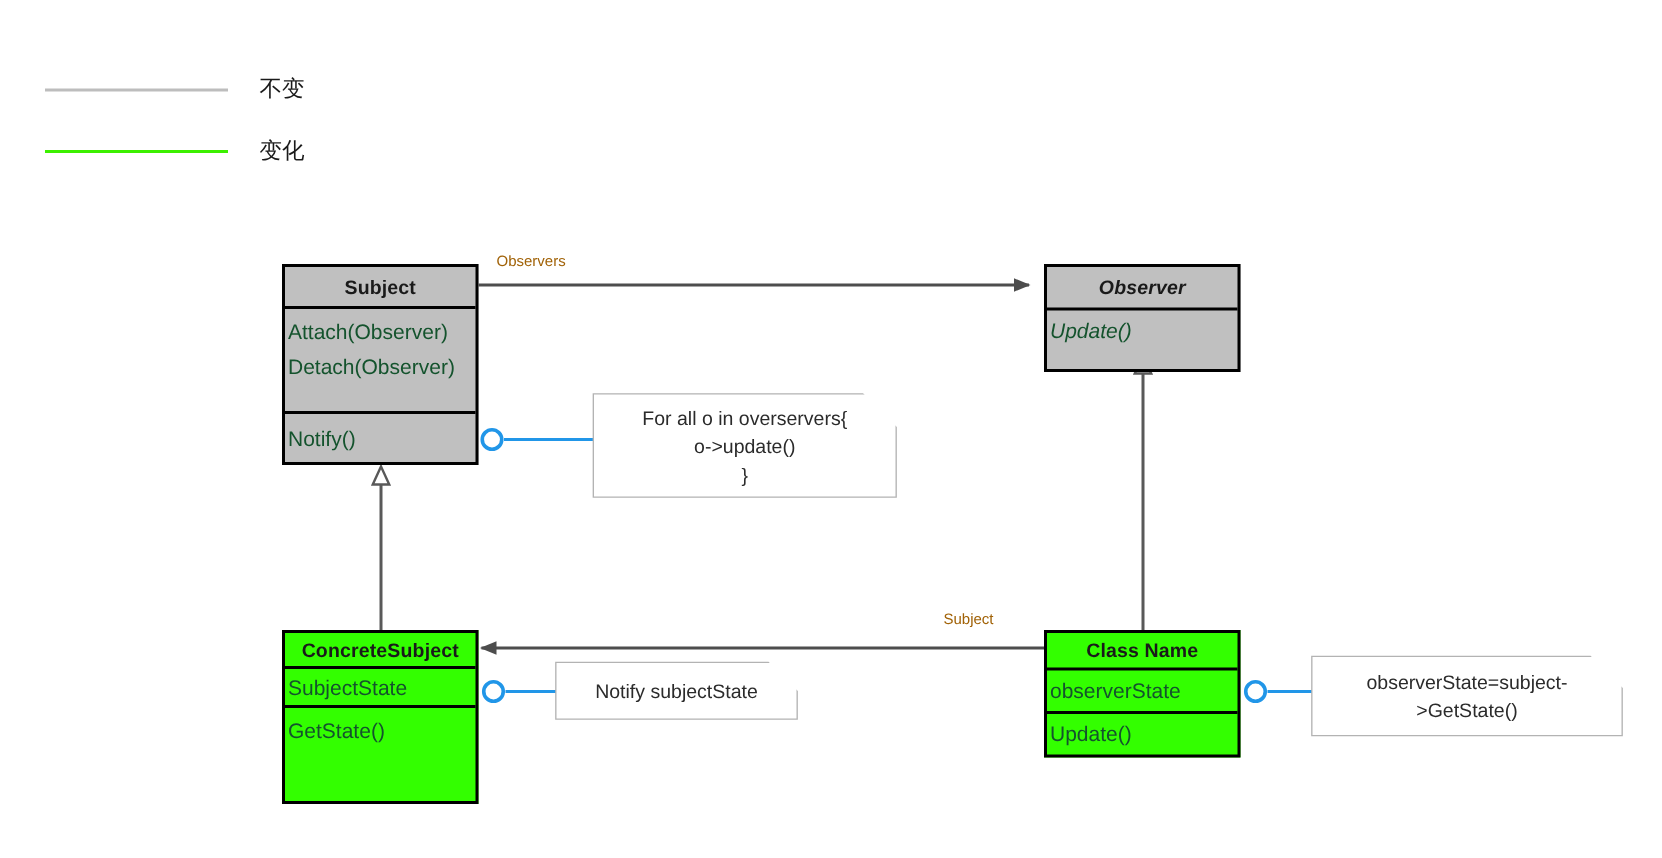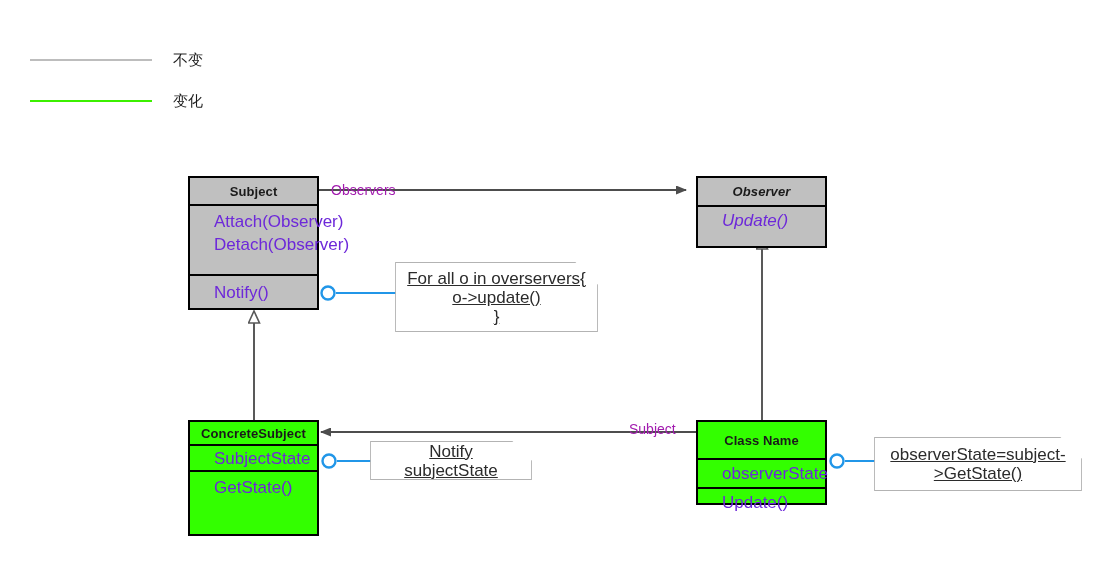--- a/index.html
+++ b/index.html
@@ -71,53 +71,51 @@
   .uml-title {
     text-align: center;
     font-weight: bold;
     font-size: 13px;
     color: #1a1a1a;
     letter-spacing: .1px;
   }
   .uml-title.italic { font-style: italic; }
 
   .uml-attr {
-    font-size: 17px;
-    color: #6d28d9;
-    padding-left: 24px;
+    font-size: 14px;
+    color: #14532d;
+    padding-left: 2px;
     line-height: 23px;
     white-space: nowrap;
   }
   .uml-attr.italic { font-style: italic; }
 
   
   .note {
     position: absolute;
     box-sizing: border-box;
     background: #ffffff;
-    font-size: 17px;
+    font-size: 13px;
     color: #2b2b2b;
     display: flex;
     align-items: center;
     justify-content: center;
     text-align: center;
     line-height: 19px;
     box-shadow: 3px 3px 0 -1px rgba(0,0,0,0.10);
-    text-decoration: underline;
   }
   .note .note-text { padding: 0 10px; white-space: pre-line; }
 
   
   .edge-label {
     position: absolute;
-    font-size: 14px;
-    color: #a21caf;
+    font-size: 10px;
+    color: #a16207;
     white-space: nowrap;
     line-height: 1;
-    margin-top: 13px;
   }
 </style>
 </head>
 <body>
 
 <div id="canvas">
 
   <div class="legend-row" style="left:30px; top:52px;">
     <span class="legend-line"></span>
     <span class="legend-label">不变</span>
@@ -211,21 +209,21 @@
     </div>
     <div class="uml-section" style="height:26px;">
       <div class="uml-attr">SubjectState</div>
     </div>
     <div class="uml-section last" style="height:54px; justify-content:flex-start; padding-top:4px;">
       <div class="uml-attr">GetState()</div>
     </div>
   </div>
 
   <div class="uml-box green" style="left:696px; top:420px; width:131px; height:85px;">
-    <div class="uml-section" style="height:38px;">
+    <div class="uml-section" style="height:25px;">
       <div class="uml-title">Class Name</div>
     </div>
     <div class="uml-section" style="height:29px;">
       <div class="uml-attr">observerState</div>
     </div>
     <div class="uml-section last" style="height:27px;">
       <div class="uml-attr">Update()</div>
     </div>
   </div>
 

